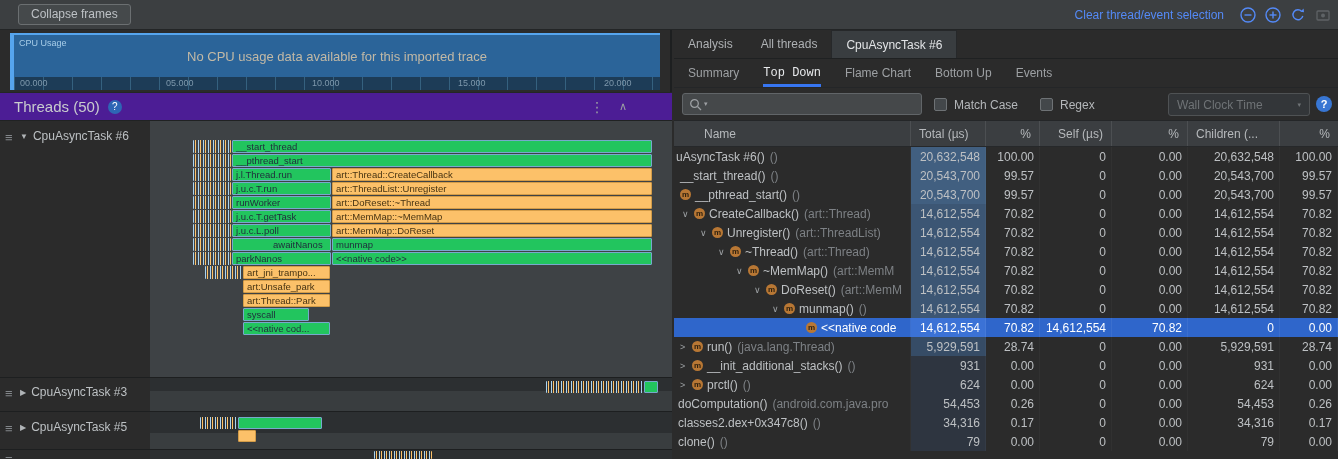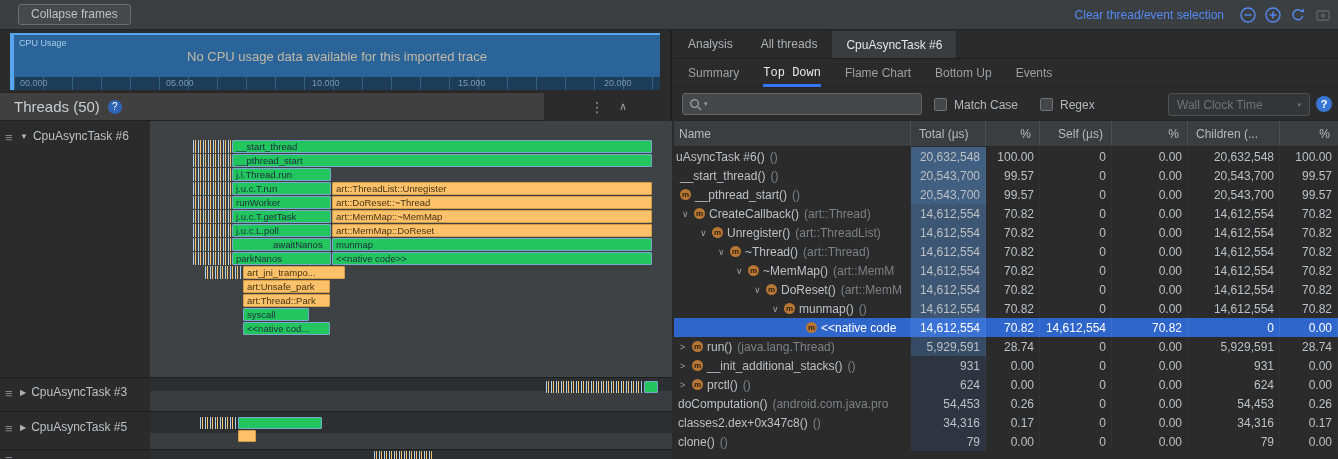--- a/index.html
+++ b/index.html
@@ -20,21 +20,21 @@
   .left{position:absolute;left:0;top:30px;width:672px;height:429px;background:#2b2b2b;border-right:2px solid #1d1f20;}
   .cpu{position:absolute;left:10px;top:3px;width:650px;height:44px;background:#2b6499;
        border-left:4px solid #56a5ee;border-top:2px solid #56a5ee;}
   .cpu-label{position:absolute;left:5px;top:3px;font-size:9px;color:#a7cde8;}
   .cpu-msg{position:absolute;inset:0;display:flex;align-items:center;justify-content:center;
            font-size:13px;color:#c2b9a6;}
   .ruler{position:absolute;left:10px;top:47px;width:650px;height:13px;background:#1d3c57;
          border-left:4px solid #56a5ee;
          background-image:repeating-linear-gradient(90deg,#35617f 0 1px,transparent 1px 29px);}
   .tick{position:absolute;top:1px;font-size:9px;color:#7e98ac;}
-  .thead{position:absolute;left:0;top:62px;width:544px;height:29px;background:#404040;
+  .thead{position:absolute;left:0;top:62px;width:672px;height:29px;background:#4c1d95;
          border-top:1px solid #242627;border-bottom:1px solid #202223;display:flex;align-items:center;}
   .thead-title{margin-left:14px;font-size:15px;color:#c9ccce;}
   .qicon{width:14px;height:14px;border-radius:50%;background:#2e66b5;color:#fff;font-size:10px;
          display:inline-flex;align-items:center;justify-content:center;margin-left:8px;cursor:pointer;}
   .kebab{position:absolute;left:590px;top:6px;font-size:14px;color:#9ca0a3;cursor:pointer;}
   .chevup{position:absolute;left:619px;top:7px;font-size:11px;color:#9ca0a3;cursor:pointer;}
 
   .tracks{position:absolute;left:0;top:91px;width:672px;height:338px;overflow:hidden;}
   .area{position:absolute;}
   .t6area{left:150px;top:0;width:522px;height:256px;background:#3e4245;}
@@ -78,21 +78,21 @@
       background:#333639;color:#6f7376;font-size:12px;display:flex;align-items:center;padding:0 8px;}
   .dd .caret{margin-left:auto;color:#6f7376;}
   .help{position:absolute;left:642px;top:8px;width:16px;height:16px;border-radius:50%;background:#3876d3;
         color:#fff;font-size:11px;font-weight:bold;display:flex;align-items:center;justify-content:center;cursor:pointer;}
 
   .thdr{position:absolute;left:0;top:91px;width:664px;height:26px;background:#3b3e41;border-bottom:1px solid #26282a;
         display:grid;grid-template-columns:237px 75px 54px 72px 76px 92px 58px;font-size:12px;color:#b6b9bc;}
   .hc{display:flex;align-items:center;padding:0 8px;border-right:1px solid #4c4f52;overflow:hidden;
       white-space:nowrap;cursor:pointer;}
   .hc.rt{justify-content:flex-end;}
-  .hc:first-child{padding-left:5px;}
+  .hc:first-child{padding-left:30px;}
   .hc:last-child{border-right:none;}
 
   .tbody{position:absolute;left:0;top:117px;width:664px;height:312px;overflow:hidden;}
   .trow{display:grid;grid-template-columns:237px 75px 54px 72px 76px 92px 58px;height:19px;font-size:12px;color:#bdc0c3;}
   .cell{display:flex;align-items:center;overflow:hidden;white-space:nowrap;height:100%;
         border-right:1px solid rgba(255,255,255,0.03);}
   .cell.num{justify-content:flex-end;padding:0 5px;}
   .cell.name{padding-right:4px;}
   .arr{flex:0 0 12px;font-size:9px;color:#9ea2a5;cursor:pointer;}
   .micon{flex:0 0 11px;width:11px;height:11px;border-radius:50%;background:#b87734;color:#2d1f0d;
@@ -191,40 +191,41 @@
       </div>
       <div class="thandle" style="top:331px">≡</div>
 
       <div class="flame">
           <div class="bar s" style="left: 193px; top: 19px; width: 38px; height: 13px;"></div>
           <div class="bar b" style="left: 232px; top: 19px; width: 420px; height: 13px;">__start_thread</div>
           <div class="bar s" style="left: 193px; top: 33px; width: 38px; height: 13px;"></div>
           <div class="bar b" style="left: 232px; top: 33px; width: 420px; height: 13px;">__pthread_start</div>
           <div class="bar s" style="left: 193px; top: 47px; width: 38px; height: 13px;"></div>
           <div class="bar b" style="left: 232px; top: 47px; width: 99px; height: 13px;">j.l.Thread.run</div>
+          <div class="bar o" style="left: 332px; top: 47px; width: 320px; height: 13px;">art::Thread::CreateCallback</div>
           <div class="bar s" style="left: 193px; top: 61px; width: 38px; height: 13px;"></div>
           <div class="bar b" style="left: 232px; top: 61px; width: 99px; height: 13px;">j.u.c.T.run</div>
           <div class="bar o" style="left: 332px; top: 61px; width: 320px; height: 13px;">art::ThreadList::Unregister</div>
           <div class="bar s" style="left: 193px; top: 75px; width: 38px; height: 13px;"></div>
           <div class="bar b" style="left: 232px; top: 75px; width: 99px; height: 13px;">runWorker</div>
           <div class="bar o" style="left: 332px; top: 75px; width: 320px; height: 13px;">art::DoReset::~Thread</div>
           <div class="bar s" style="left: 193px; top: 89px; width: 38px; height: 13px;"></div>
           <div class="bar b" style="left: 232px; top: 89px; width: 99px; height: 13px;">j.u.c.T.getTask</div>
           <div class="bar o" style="left: 332px; top: 89px; width: 320px; height: 13px;">art::MemMap::~MemMap</div>
           <div class="bar s" style="left: 193px; top: 103px; width: 38px; height: 13px;"></div>
           <div class="bar b" style="left: 232px; top: 103px; width: 99px; height: 13px;">j.u.c.L.poll</div>
           <div class="bar o" style="left: 332px; top: 103px; width: 320px; height: 13px;">art::MemMap::DoReset</div>
           <div class="bar s" style="left: 193px; top: 117px; width: 38px; height: 13px;"></div>
           <div class="bar b" style="left: 232px; top: 117px; width: 99px; height: 13px; padding-left: 40px;">awaitNanos</div>
           <div class="bar b" style="left: 332px; top: 117px; width: 320px; height: 13px;">munmap</div>
           <div class="bar s" style="left: 193px; top: 131px; width: 38px; height: 13px;"></div>
           <div class="bar b" style="left: 232px; top: 131px; width: 99px; height: 13px;">parkNanos</div>
           <div class="bar b" style="left: 332px; top: 131px; width: 320px; height: 13px;">&lt;&lt;native code&gt;&gt;</div>
           <div class="bar s" style="left: 205px; top: 145px; width: 37px; height: 13px;"></div>
-          <div class="bar o" style="left: 243px; top: 145px; width: 102px; height: 13px;">art_jni_trampo...</div>
+          <div class="bar o" style="left: 243px; top: 145px; width: 87px; height: 13px;">art_jni_trampo...</div>
           <div class="bar o" style="left: 243px; top: 159px; width: 87px; height: 13px;">art:Unsafe_park</div>
           <div class="bar o" style="left: 243px; top: 173px; width: 87px; height: 13px;">art:Thread::Park</div>
           <div class="bar b" style="left: 243px; top: 187px; width: 66px; height: 13px;">syscall</div>
           <div class="bar b" style="left: 243px; top: 201px; width: 87px; height: 13px;">&lt;&lt;native cod...</div>
           <div class="bar s" style="left: 546px; top: 260px; width: 97px; height: 12px;"></div>
           <div class="bar b" style="left: 644px; top: 260px; width: 14px; height: 12px;"></div>
           <div class="bar s" style="left: 200px; top: 296px; width: 37px; height: 12px;"></div>
           <div class="bar b" style="left: 238px; top: 296px; width: 84px; height: 12px;"></div>
           <div class="bar o" style="left: 238px; top: 309px; width: 18px; height: 12px;"></div>
           <div class="bar s" style="left: 374px; top: 330px; width: 58px; height: 8px;"></div>

